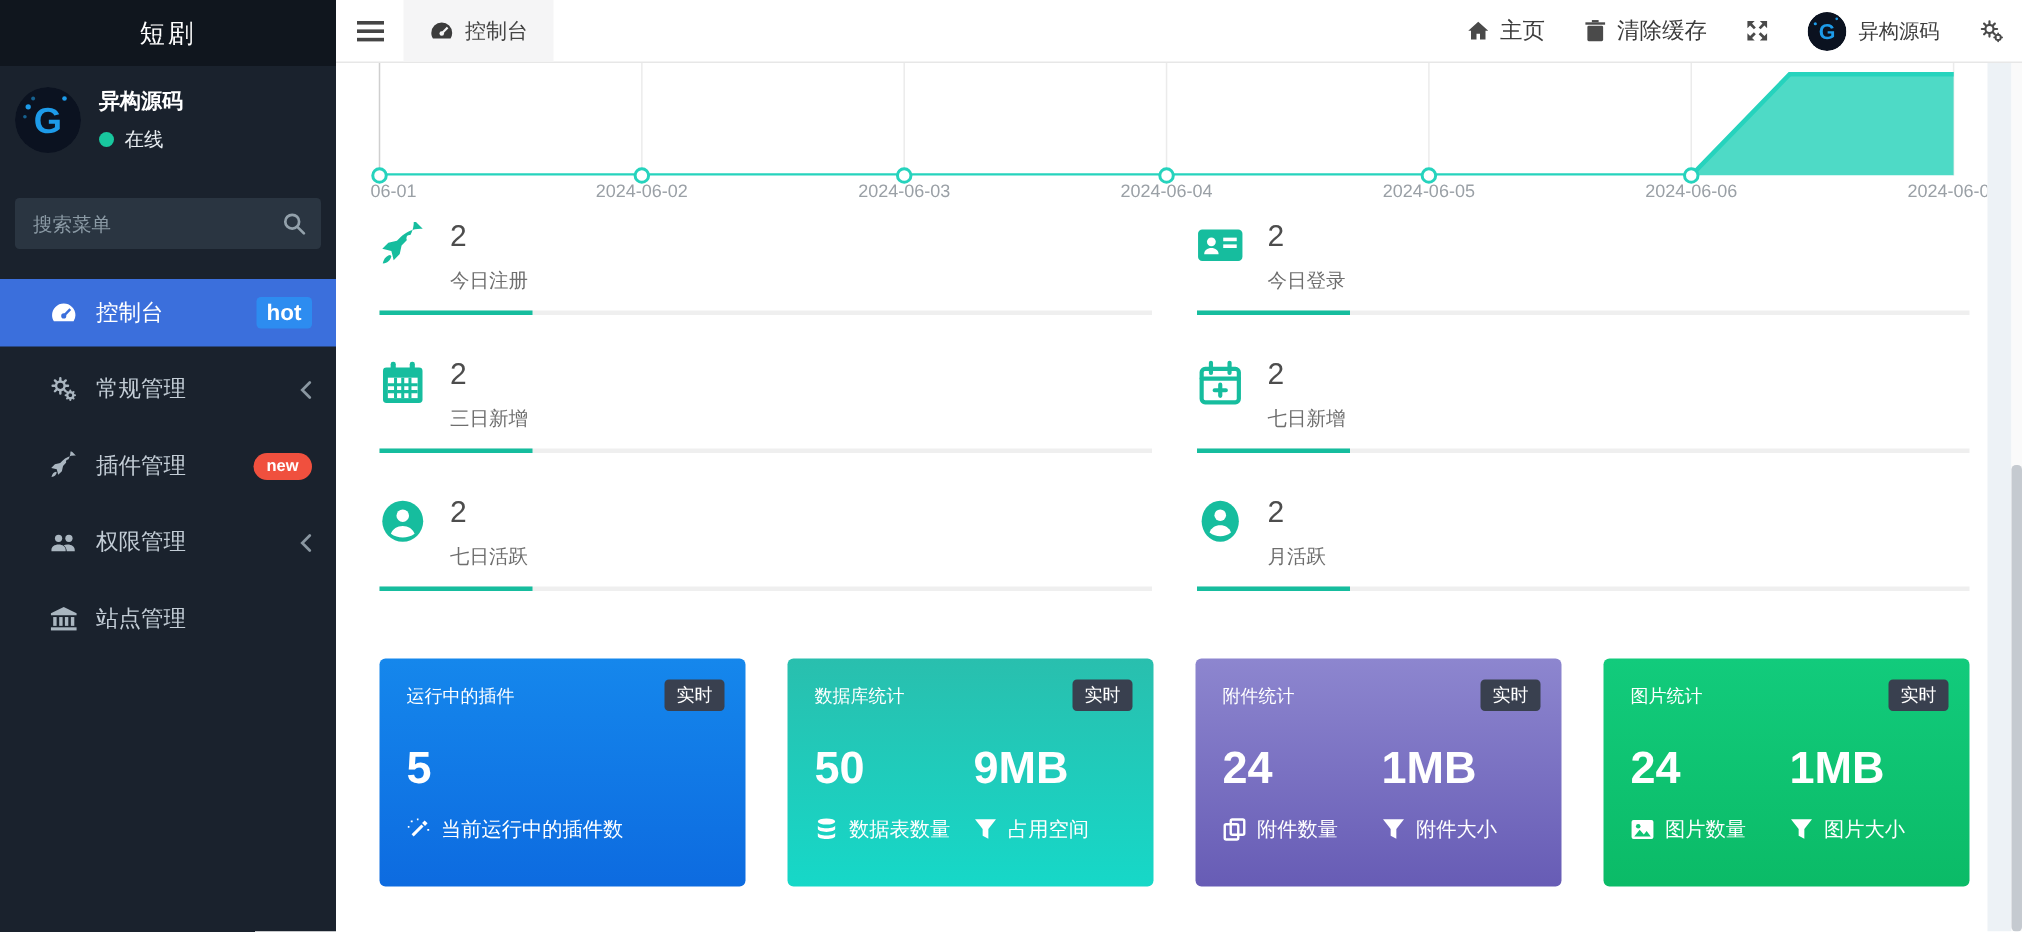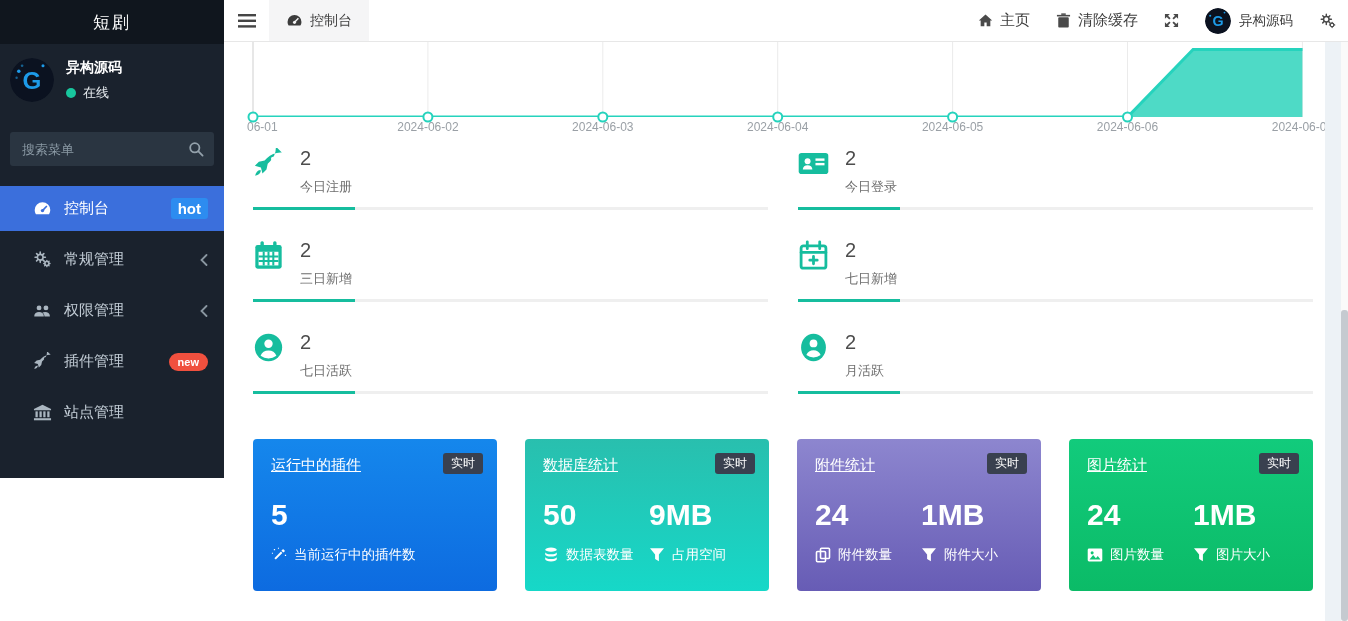--- a/index.html
+++ b/index.html
@@ -1,20 +1,20 @@
 <!DOCTYPE html>
 <html><head>
 <meta charset="utf-8">
 <style>
   * { margin:0; padding:0; box-sizing:border-box; }
   html,body { width:1348px; height:621px; overflow:hidden; }
   body { font-family:"Liberation Sans","DejaVu Sans",sans-serif; background:#fff; position:relative; }
 
   
-  .sidebar { position:absolute; left:0; top:0; width:224px; height:478px; background:#1a222d; z-index:5; }
+  .sidebar { position:absolute; left:0; top:0; width:224px; height:621px; background:#1a222d; z-index:5; }
   .brand { height:44px; background:#10161e; color:#fff; font-size:17px; display:flex; align-items:center; justify-content:center; letter-spacing:2px; }
   .user-panel { display:flex; align-items:center; padding:14px 12px 10px 10px; }
   .user-avatar { width:44px; height:44px; border-radius:50%; overflow:hidden; flex:0 0 44px; }
   .user-meta { margin-left:12px; }
   .user-name { color:#fff; font-size:14px; font-weight:bold; }
   .user-status { display:flex; align-items:center; margin-top:7px; }
   .status-dot { width:10px; height:10px; border-radius:50%; background:#18c79e; margin-right:7px; }
   .status-text { color:#e8edf1; font-size:13px; }
   .search-wrap { position:relative; margin:20px 10px 20px 10px; }
   .search-input { width:100%; height:34px; background:#2a3541; border:none; border-radius:3px; color:#cfd8dd; font-size:13px; padding:0 32px 0 12px; outline:none; }
@@ -56,21 +56,21 @@
   .stat-label { font-size:13px; color:#6e6e6e; margin-top:9px; }
   .stat-bar { position:absolute; left:0; right:0; bottom:0; height:3px; background:#efefef; }
   .stat-bar-fill { width:102px; height:3px; background:#16bd9e; }
 
   .cards { position:absolute; left:29px; top:397px; display:flex; gap:28px; }
   .card { width:244px; height:152px; border-radius:4px; color:#fff; position:relative; padding:17px 18px; }
   .c-blue   { background:linear-gradient(180deg,#1587ec,#0d6be0); }
   .c-teal   { background:linear-gradient(180deg,#29bfae,#16d8c8); }
   .c-purple { background:linear-gradient(180deg,#8d86cf,#675cb5); }
   .c-green  { background:linear-gradient(180deg,#12cb7c,#0bbb67); }
-  .card-title { font-size:15px;text-decoration:underline; }
+  .card-title { font-size:12px; }
   .card-badge { position:absolute; top:14px; right:14px; background:#39404f; font-size:12px; padding:2px 8px; border-radius:3px; }
   .card-metrics { display:flex; margin-top:24px; }
   .metric { min-width:106px; }
   .metric-value { font-size:30px; font-weight:bold; line-height:32px; }
   .metric-label { margin-top:15px; display:flex; align-items:center; gap:7px; font-size:13.5px; }
   .metric-label .m-icon { width:16px; height:16px; flex:0 0 16px; }
 
   .right-gutter { position:absolute; left:1101px; top:0; width:16px; height:579px; background:#edf2f6; }
   .scrollbar { position:absolute; left:1117px; top:0; width:7px; height:579px; background:#fafafa; }
   .scroll-thumb { position:absolute; top:268px; left:0; width:7px; height:311px; background:#c5cad0; border-radius:3px; cursor:pointer; }
@@ -131,39 +131,39 @@
             <path d="M14.6 10.9v1.3M14.6 16.2v1.3M11.3 14.2h1.3M16.6 14.2h1.3M12.3 11.9l.9.9M16 15.6l.9.9M16.9 11.9l-.9.9M12.3 16.5l.9-.9"></path>
           </g>
       </svg>
       <span class="mi-label">常规管理</span>
       <svg class="chevron" viewBox="0 0 8 12" fill="none" stroke="currentColor" stroke-width="1.8" stroke-linecap="round">
           <path d="M6.5 1 1.5 6l5 5"></path>
         </svg>
     </div>
 
     <div class="menu-item">
+      <svg class="mi-icon" viewBox="0 0 20 20" fill="currentColor">
+        <path d="M18.6 1.4c-3.6-.3-7 1.1-9.5 3.6L7.5 6.6 3.8 7.4 1.2 10l3.9 1 1 3.9 2.6-2.6.8-3.7 1.6-1.6c2.5-2.5 3.9-5.9 3.6-9.5z" transform="translate(0,1.5)"></path>
+        <path d="M4.6 14.2c-1.6.3-2.8 1.5-3.2 3.7 2.2-.4 3.4-1.6 3.7-3.2z"></path>
+        <circle cx="13" cy="7" r="1.4" fill="#1a222d"></circle>
+      </svg>
+      <span class="mi-label">插件管理</span>
+      <span class="badge-new">new</span>
+    </div>
+
+    <div class="menu-item">
       <svg class="mi-icon" viewBox="0 0 22 18" fill="currentColor">
         <circle cx="7" cy="6" r="2.8"></circle>
           <circle cx="15" cy="6" r="2.8"></circle>
         <path d="M1.5 15c0-2.7 2.4-4.3 5.5-4.3S12.5 12.3 12.5 15v1h-11zM13.3 15.9c-.1-2-1-3.5-2.4-4.5.9-.4 1.9-.6 3.1-.6 3.1 0 5.5 1.6 5.5 4.3v.9h-6.2z"></path>
       </svg>
       <span class="mi-label">权限管理</span>
       <svg class="chevron" viewBox="0 0 8 12" fill="none" stroke="currentColor" stroke-width="1.8" stroke-linecap="round">
           <path d="M6.5 1 1.5 6l5 5"></path>
         </svg>
-    </div>
-
-    <div class="menu-item">
-      <svg class="mi-icon" viewBox="0 0 20 20" fill="currentColor">
-        <path d="M18.6 1.4c-3.6-.3-7 1.1-9.5 3.6L7.5 6.6 3.8 7.4 1.2 10l3.9 1 1 3.9 2.6-2.6.8-3.7 1.6-1.6c2.5-2.5 3.9-5.9 3.6-9.5z" transform="translate(0,1.5)"></path>
-        <path d="M4.6 14.2c-1.6.3-2.8 1.5-3.2 3.7 2.2-.4 3.4-1.6 3.7-3.2z"></path>
-        <circle cx="13" cy="7" r="1.4" fill="#1a222d"></circle>
-      </svg>
-      <span class="mi-label">插件管理</span>
-      <span class="badge-new">new</span>
     </div>
 
     <div class="menu-item">
       <svg class="mi-icon" viewBox="0 0 20 18" fill="currentColor">
         <path d="M10 .8 1 5.2v1.4h18V5.2z"></path>
         <rect x="2.6" y="7.8" width="2.4" height="6.2"></rect>
           <rect x="6.8" y="7.8" width="2.4" height="6.2"></rect>
         <rect x="10.8" y="7.8" width="2.4" height="6.2"></rect>
           <rect x="15" y="7.8" width="2.4" height="6.2"></rect>
         <rect x="1" y="15" width="18" height="2.2"></rect>

